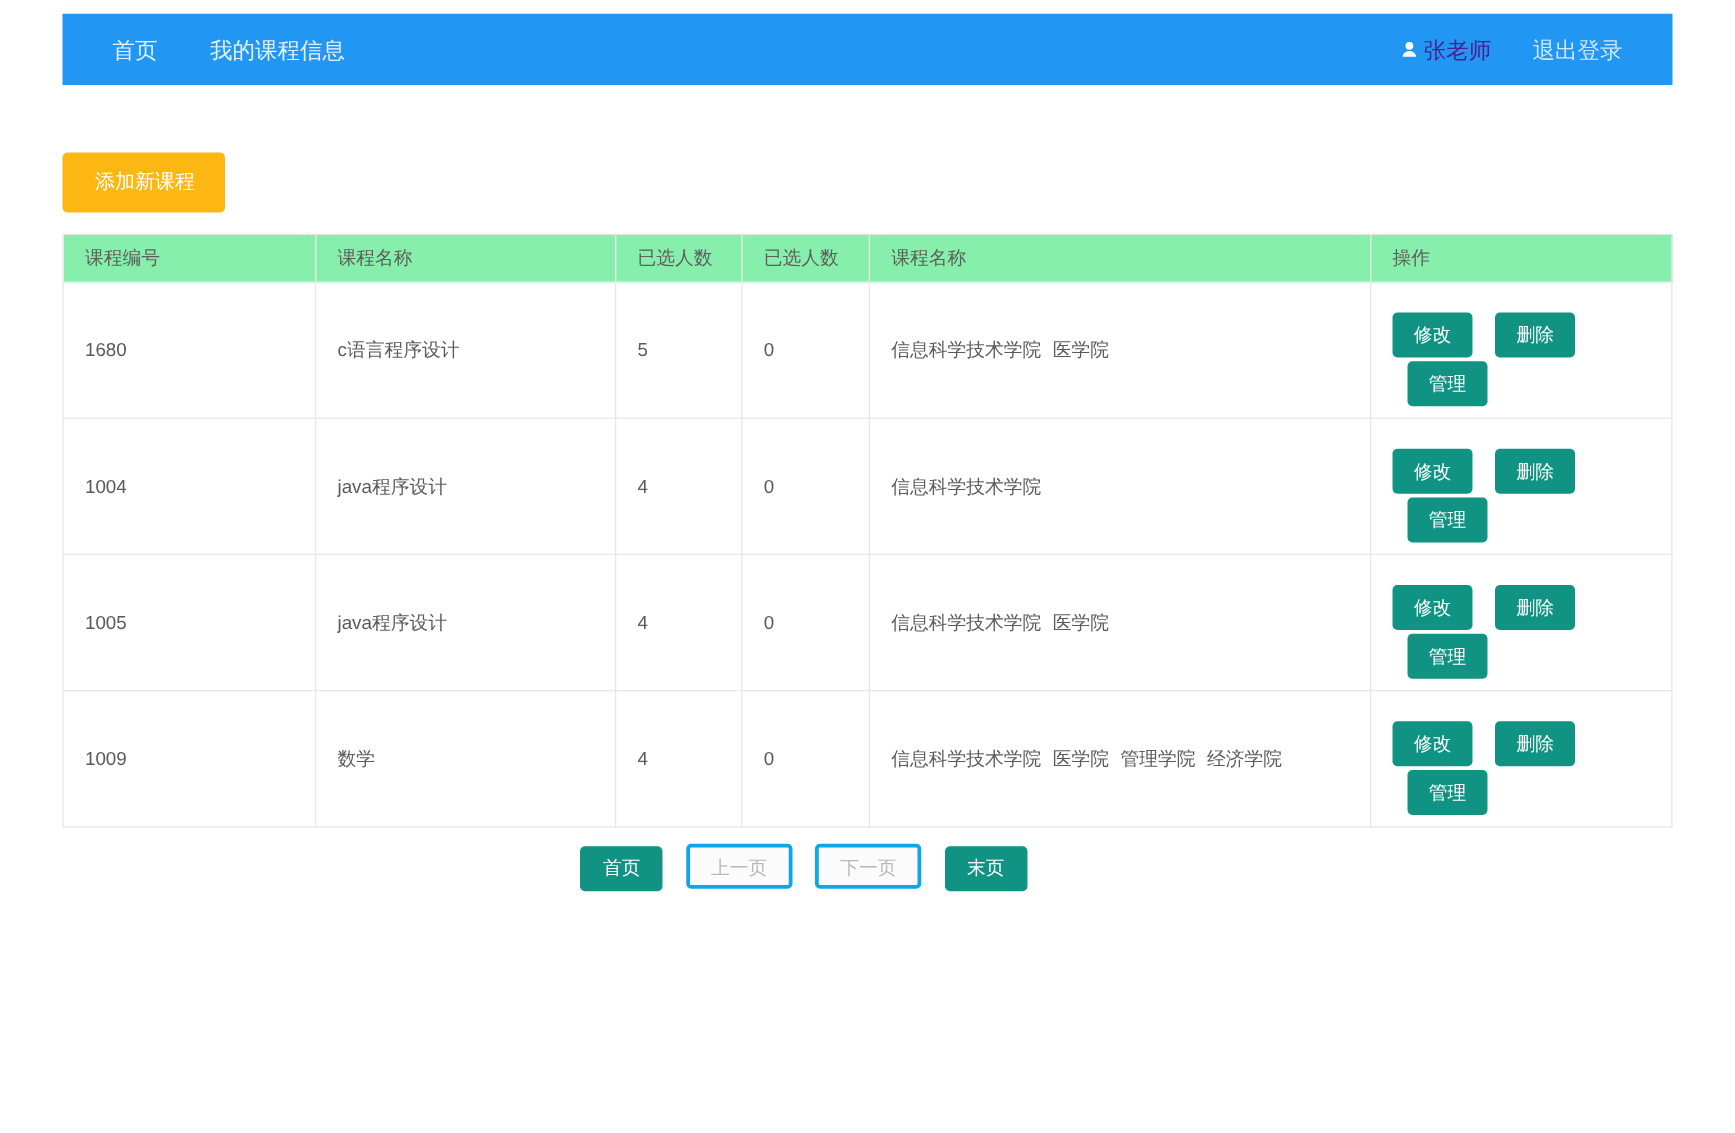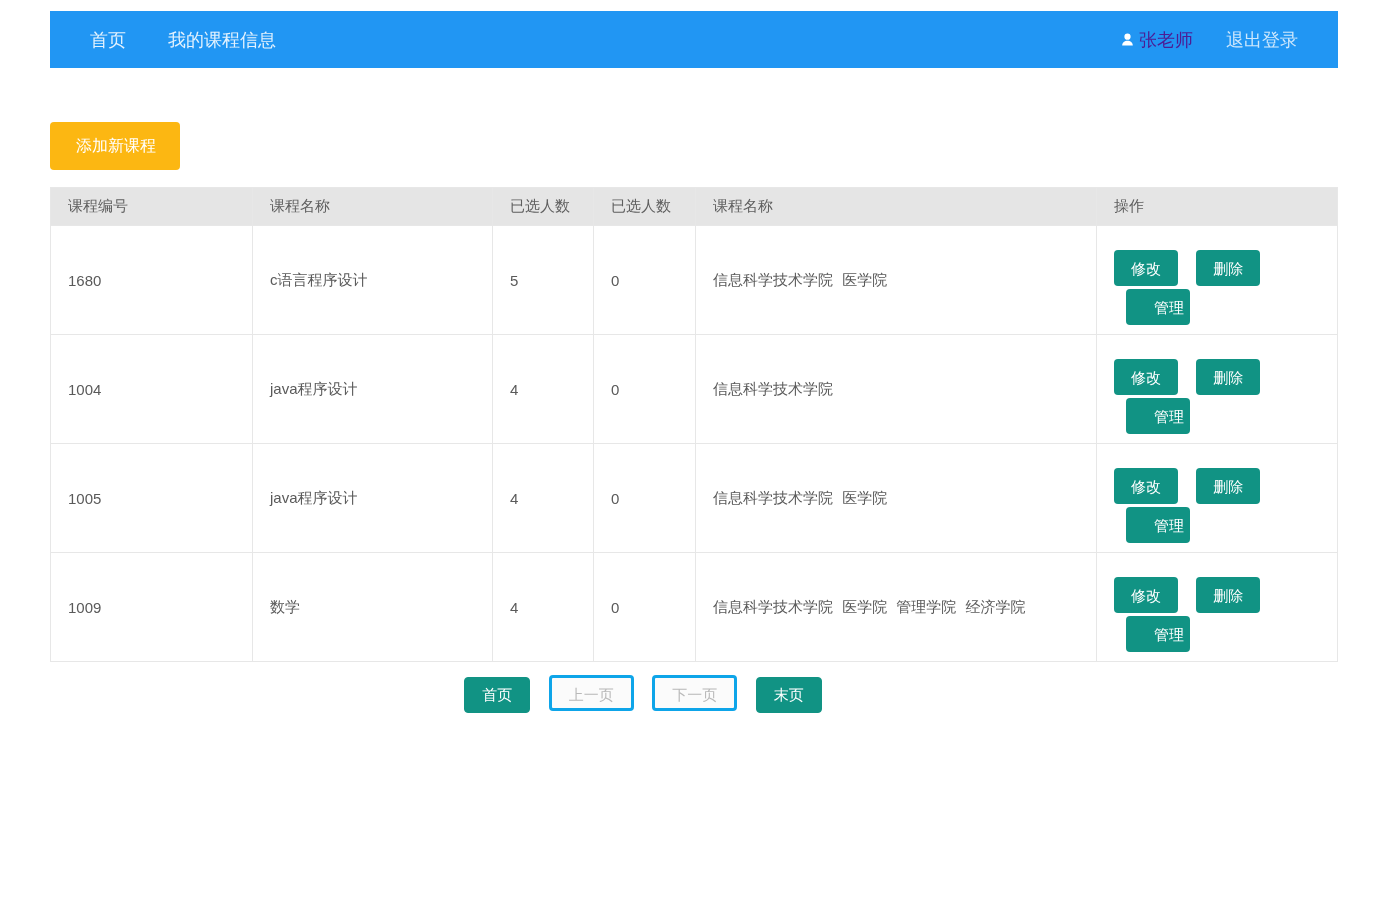--- a/index.html
+++ b/index.html
@@ -65,42 +65,42 @@
   }
   table.courses th, table.courses td {
     border: 1px solid #e7e7e7;
     padding-left: 17px;
     text-align: left;
     font-weight: normal;
     font-size: 15px;
     color: #5a5a5a;
   }
   table.courses thead th {
-    background: #e5e5e5;
+    background: #86efac;
     height: 38px;
     color: #5e5e5e;
   }
   table.courses tbody td { height: 95px; vertical-align: middle; }
   td.colleges-cell { word-spacing: 5px; }
   td.actions-cell { padding-left: 15px; padding-top: 24px; padding-bottom: 6px; }
 
   .btn-action {
     display: inline-block;
     width: 64px; height: 36px;
     line-height: 36px;
     background: var(--c-teal);
     color: #ffffff;
     font-size: 15px;
     text-align: center;
     border: none; border-radius: 4px;
     cursor: pointer;
     margin: 0 14px 3px 0;
     vertical-align: top;
   }
-  .btn-action.manage { margin-left: 12px; text-align: right; }
+  .btn-action.manage { margin-left: 12px; }
 
   
   .pagination {
     text-align: center;
     transform: translateX(-51px);
   }
   .page-status {
     margin-top: 14px;
     font-size: 16px;
     color: #111111;

